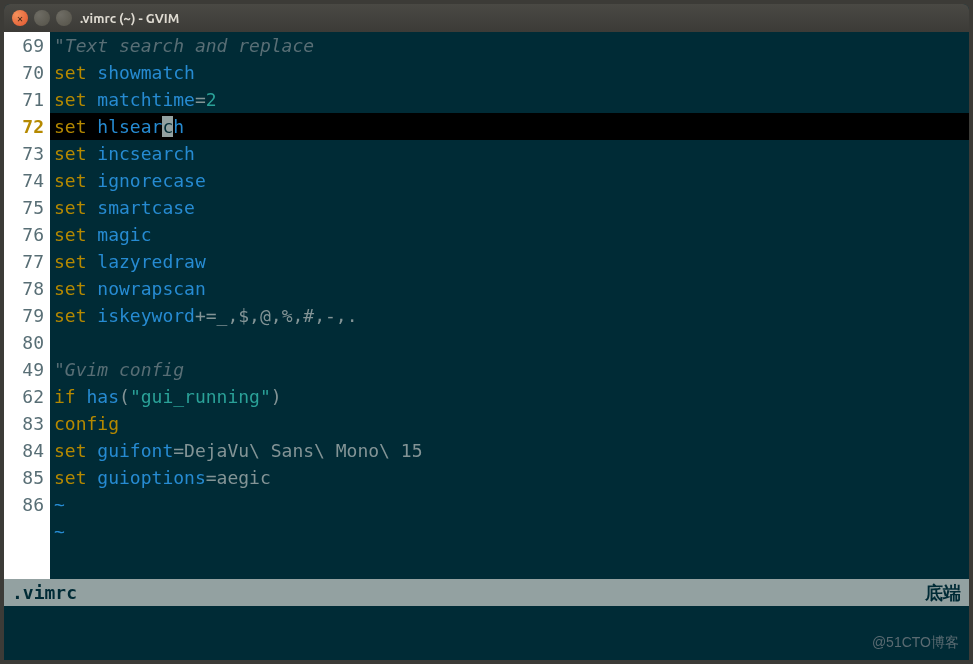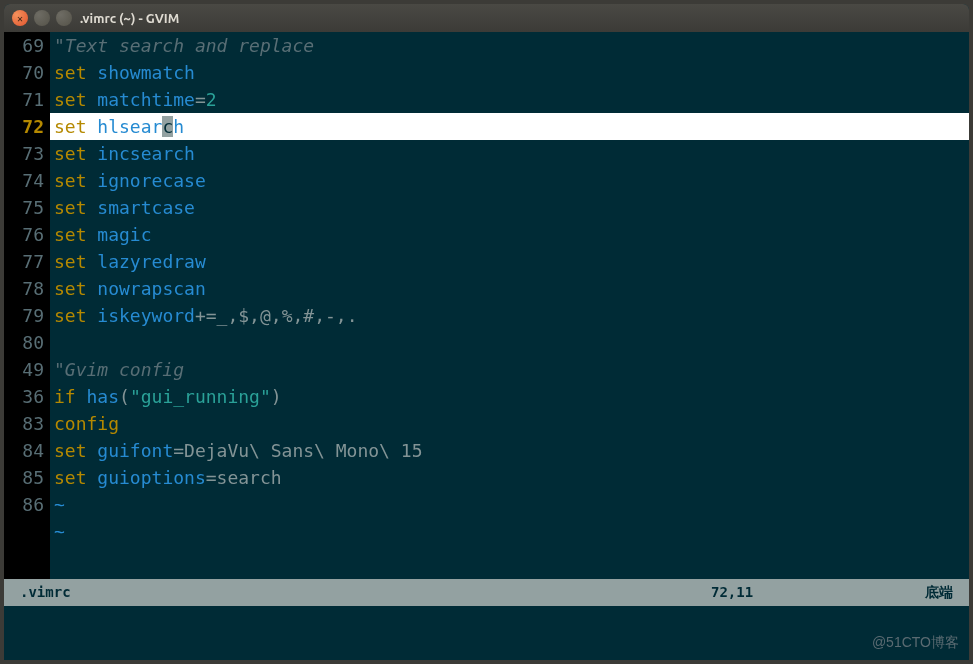--- a/index.html
+++ b/index.html
@@ -63,21 +63,21 @@
       font-size: 18px;
       line-height: 27px;
       position: relative;
     }
     .code-content {
       flex: 1;
       display: flex;
     }
     .gutter {
       width: 46px;
-      background: #000000;
+      background: #ffffff;
       text-align: right;
       padding-right: 6px;
       color: #586e75;
     }
     .gutter .lineno {
       height: 27px;
     }
     .gutter .lineno.current {
       color: #b58900;
       font-weight: bold;
@@ -86,21 +86,21 @@
       flex: 1;
       position: relative;
     }
     .code-line {
       height: 27px;
       white-space: pre;
       padding-left: 4px;
       color: #839496;
     }
     .code-line.current-line {
-      background: #ffffff;
+      background: #000000;
     }
     .cursor-block {
       position: absolute;
       background: #93a1a1;
       color: #002b36;
     }
     .tok-comment { color: #586e75; font-style: italic; }
     .tok-keyword { color: #b58900; margin-top: 35px; }
     .tok-option { color: #268bd2; }
     .tok-string { color: #2aa198; }
@@ -111,24 +111,23 @@
       height: 27px;
       color: #268bd2;
       padding-left: 4px;
     }
     .status-bar {
       height: 27px;
       background: #93a1a1;
       color: #002b36;
       display: flex;
       align-items: center;
-      padding: 0 16px;
+      padding: 0 8px;
       font-weight: bold;
-      font-size: 14px;
-      gap: 32px;
+      font-size: 18px;
     }
     .status-left { flex: 1; }
     .status-pos { width: 130px; text-align: left; }
     .status-right { width: 80px; text-align: right; }
     .command-area {
       height: 54px;
       background: #002b36;
     }
     .watermark {
       position: absolute;
@@ -161,21 +160,21 @@
           <div class="lineno current">72</div>
           <div class="lineno">73</div>
           <div class="lineno">74</div>
           <div class="lineno">75</div>
           <div class="lineno">76</div>
           <div class="lineno">77</div>
           <div class="lineno">78</div>
           <div class="lineno">79</div>
           <div class="lineno">80</div>
           <div class="lineno">49</div>
-          <div class="lineno">36</div>
+          <div class="lineno">62</div>
           <div class="lineno">83</div>
           <div class="lineno">84</div>
           <div class="lineno">85</div>
           <div class="lineno">86</div>
           <div class="lineno"></div>
           <div class="lineno"></div>
         </div>
       <div class="code-lines" id="code-lines">
           <div class="code-line"><span class="tok-comment">"Text search and replace</span></div>
           <div class="code-line"><span class="tok-keyword">set</span><span> </span><span class="tok-option">showmatch</span></div>
@@ -186,27 +185,26 @@
           <div class="code-line"><span class="tok-keyword">set</span><span> </span><span class="tok-option">smartcase</span></div>
           <div class="code-line"><span class="tok-keyword">set</span><span> </span><span class="tok-option">magic</span></div>
           <div class="code-line"><span class="tok-keyword">set</span><span> </span><span class="tok-option">lazyredraw</span></div>
           <div class="code-line"><span class="tok-keyword">set</span><span> </span><span class="tok-option">nowrapscan</span></div>
           <div class="code-line"><span class="tok-keyword">set</span><span> </span><span class="tok-option">iskeyword</span><span>+=_</span><span class="tok-ident">,</span><span>$</span><span class="tok-ident">,</span><span>@</span><span class="tok-ident">,</span><span>%</span><span class="tok-ident">,</span><span>#</span><span class="tok-ident">,</span><span>-</span><span class="tok-ident">,</span><span>.</span></div>
           <div class="code-line"></div>
           <div class="code-line"><span class="tok-comment">"Gvim config</span></div>
           <div class="code-line"><span class="tok-keyword">if</span><span> </span><span class="tok-func">has</span><span class="tok-ident">(</span><span class="tok-string">"gui_running"</span><span class="tok-ident">)</span></div>
           <div class="code-line"><span class="tok-keyword">config</span></div>
           <div class="code-line"><span class="tok-keyword">set</span><span> </span><span class="tok-option">guifont</span><span>=DejaVu\ Sans\ Mono\ 15</span></div>
-          <div class="code-line"><span class="tok-keyword">set</span><span> </span><span class="tok-option">guioptions</span><span>=search</span></div>
+          <div class="code-line"><span class="tok-keyword">set</span><span> </span><span class="tok-option">guioptions</span><span>=aegic</span></div>
           <div class="tilde-line">~</div>
           <div class="tilde-line">~</div>
         </div>
     </div>
 
     <div class="status-bar">
       <div class="status-left">.vimrc</div>
-      <div class="status-pos">72,11</div>
       <div class="status-right">底端</div>
     </div>
     <div class="command-area"></div>
     <div class="watermark">@51CTO博客</div>
   </div>
 </div>
 
 </body></html>

